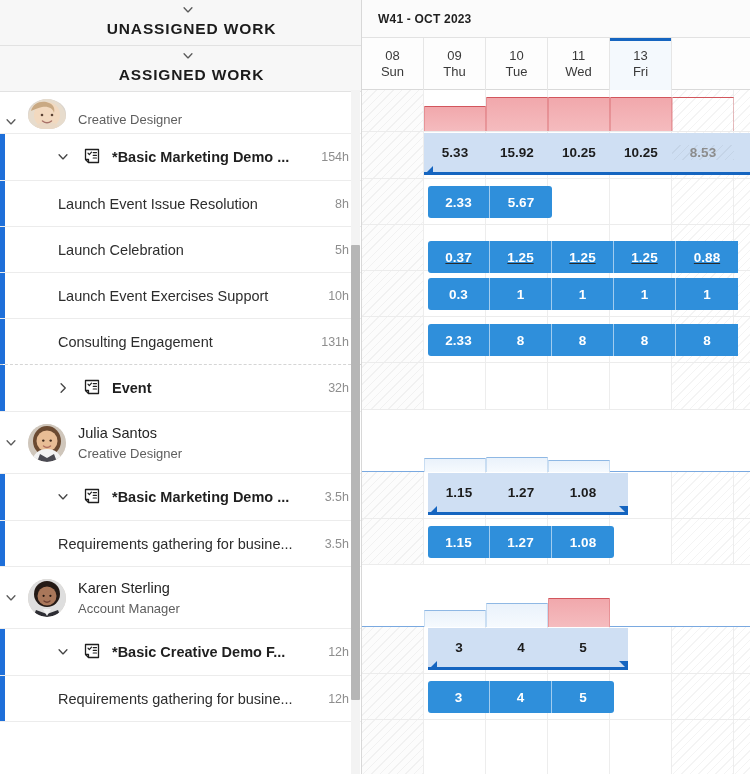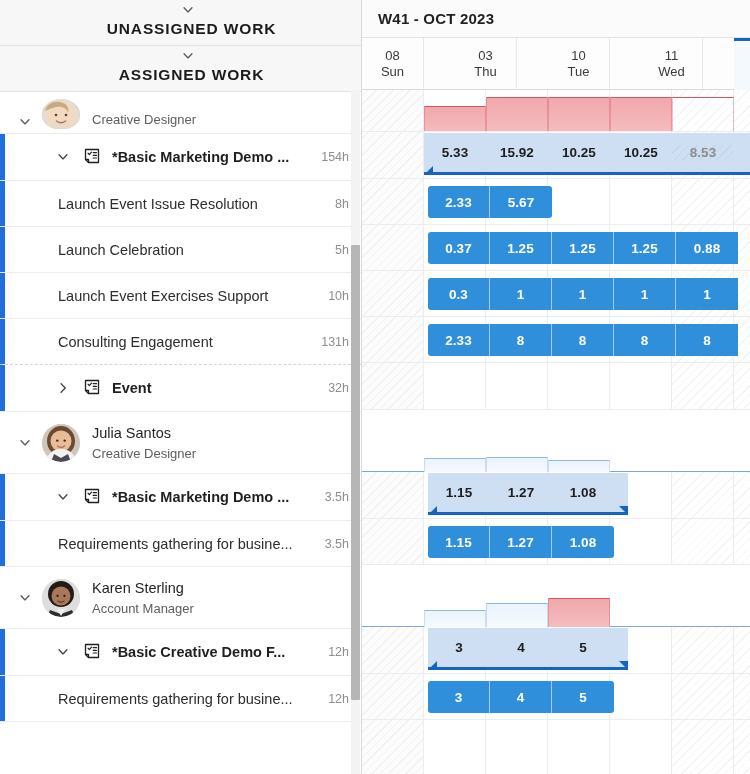--- a/index.html
+++ b/index.html
@@ -57,21 +57,21 @@
     background: #ffffff;
     border-bottom: 1px solid #ececec;
   }
   .row.accent::before {
     content: ""; position: absolute; left: 0; top: 0; bottom: 0;
     width: 5px; background: #1e6fd9;
   }
   .row.dashed-bottom { border-bottom: 1px dashed #d5d5d5; }
 
   
-  .row-resource { height: 62px; padding-left: 14px; }
+  .row-resource { height: 62px; }
   .row-resource.clipped { height: 42px; align-items: flex-end; padding-bottom: 4px; }
   .row-resource .chev { width: 22px; flex: 0 0 22px; display: flex; align-items: center; justify-content: center; color: #5a5a5a; }
   .avatar {
     width: 38px; height: 38px; border-radius: 50%;
     margin-left: 6px; flex: 0 0 38px;
     overflow: hidden; position: relative;
     background: #d9d3cc;
   }
   .avatar.clipped { height: 30px; border-radius: 50% 50% 45% 45%; }
   .res-text { margin-left: 12px; line-height: 1.25; overflow: hidden; }
@@ -110,25 +110,25 @@
 
   
   #timeline {
     position: relative; flex: 1 1 auto; height: 774px;
     background: #ffffff; overflow: hidden;
   }
   #tl-week {
     height: 38px; display: flex; align-items: center;
     padding-left: 16px; background: #fbfbfb;
     border-bottom: 1px solid #e2e2e2;
-    font-size: 15px; font-weight: 700; color: #1f1f1f; letter-spacing: .2px;
+    font-size: 12px; font-weight: 700; color: #1f1f1f; letter-spacing: .2px;
   }
   #tl-days {
     position: relative; height: 52px; display: flex;
-    background: #fdfdfd; border-bottom: 1px solid #d9d9d9; gap: 31px;
+    background: #fdfdfd; border-bottom: 1px solid #d9d9d9;
   }
   .day-col {
     position: relative; flex: 0 0 62px; width: 62px; height: 52px;
     display: flex; flex-direction: column; align-items: center; justify-content: center;
     border-right: 1px solid #e6e6e6;
     font-size: 13px; color: #3a3a3a; line-height: 1.2;
     cursor: pointer;
   }
   .day-col.today { background: #f4f9fd; box-shadow: inset 0 3px 0 0 #1565c0; }
   .day-num { font-weight: 400; }
@@ -465,21 +465,21 @@
   <div id="timeline">
 
     <div id="tl-week">W41 - OCT 2023</div>
 
     <div id="tl-days">
       <div class="day-col">
         <span class="day-num">08</span>
         <span class="day-name">Sun</span>
       </div>
       <div class="day-col">
-        <span class="day-num">03</span>
+        <span class="day-num">09</span>
         <span class="day-name">Thu</span>
       </div>
       <div class="day-col">
         <span class="day-num">10</span>
         <span class="day-name">Tue</span>
       </div>
       <div class="day-col">
         <span class="day-num">11</span>
         <span class="day-name">Wed</span>
       </div>
@@ -521,21 +521,21 @@
         <span class="sum-cell hatch"></span>
       </div>
 
       <div class="tl-row sep" style="top:89px; height:46px;"></div>
       <div class="task-bar" style="top:96px; left:66px; width:124px;">
         <span class="tb-cell">2.33</span>
         <span class="tb-cell">5.67</span>
       </div>
 
       <div class="tl-row sep" style="top:135px; height:46px;"></div>
-      <div class="task-bar" style="top:142px; left:66px; width:320px;">
+      <div class="task-bar" style="top:151px; left:66px; width:320px;text-decoration:underline;">
         <span class="tb-cell">0.37</span>
         <span class="tb-cell">1.25</span>
         <span class="tb-cell">1.25</span>
         <span class="tb-cell">1.25</span>
         <span class="tb-cell">0.88</span>
       </div>
 
       <div class="tl-row sep" style="top:181px; height:46px;"></div>
       <div class="task-bar" style="top:188px; left:66px; width:320px;">
         <span class="tb-cell">0.3</span>

